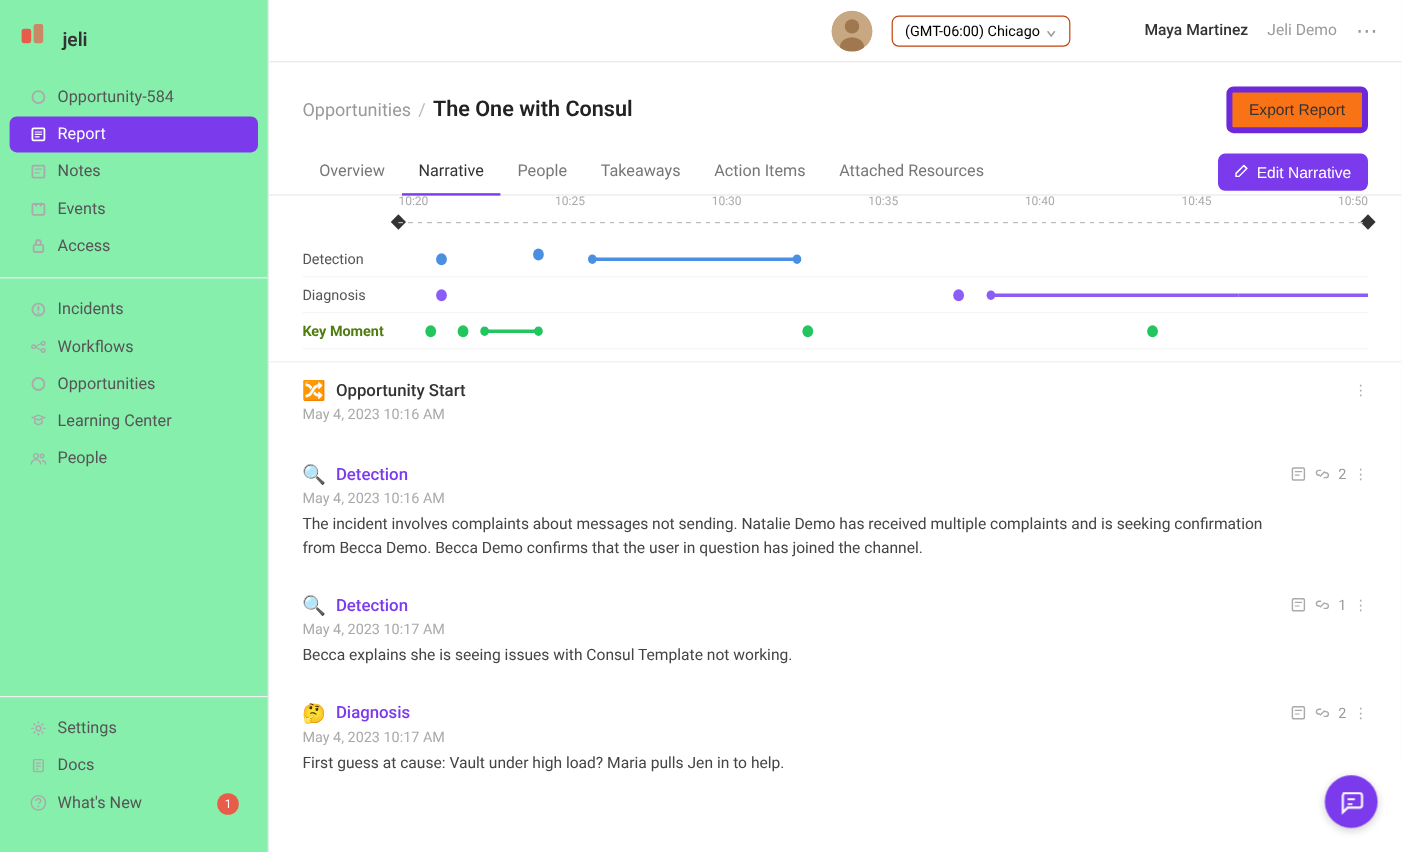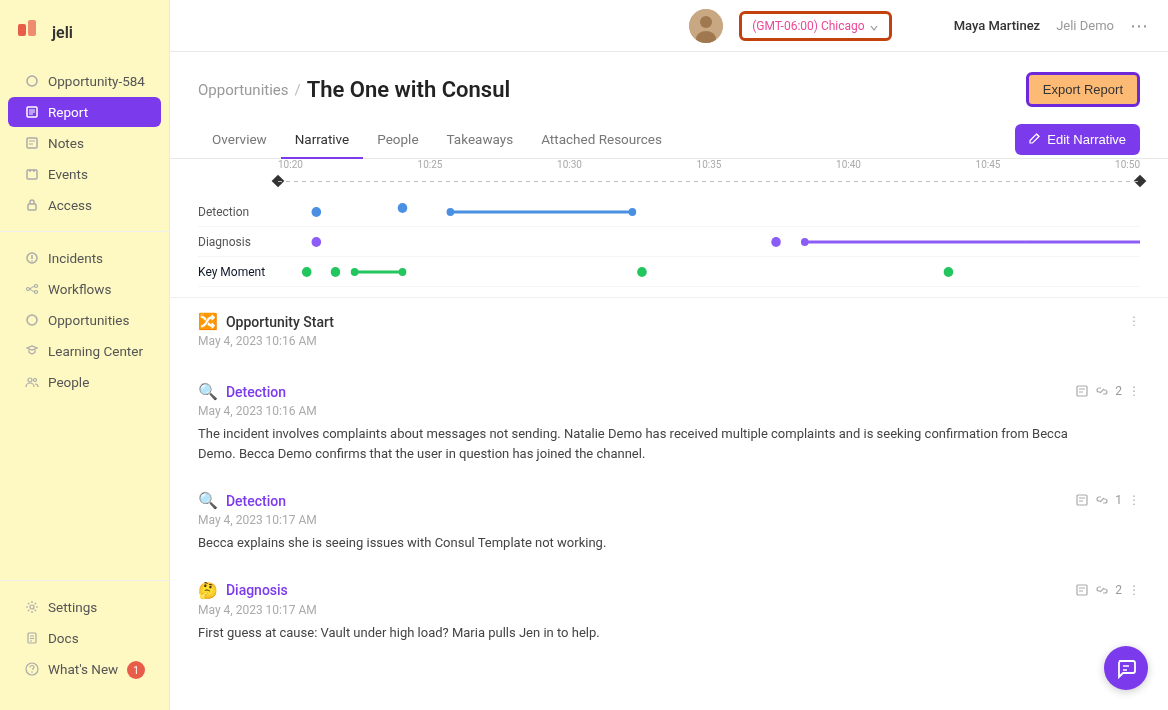--- a/index.html
+++ b/index.html
@@ -1,48 +1,48 @@
 <!DOCTYPE html>
 <html><head>
   <meta charset="utf-8">
   <style>
     * { box-sizing: border-box; margin: 0; padding: 0; }
     body { font-family: -apple-system, BlinkMacSystemFont, 'Segoe UI', Roboto, sans-serif; background: #f5f5f5; display: flex; height: 710px; overflow: hidden; }
 
     
-    .sidebar { width: 170px; background: #fef9c3; border-right: 1px solid #e8e8e8; display: flex; flex-direction: column; padding: 0; flex-shrink: 0; }
+    .sidebar { width: 224px; background: #86efac; border-right: 1px solid #e8e8e8; display: flex; flex-direction: column; padding: 0; flex-shrink: 0; }
     .sidebar-logo { padding: 16px 16px 12px; display: flex; align-items: center; gap: 8px; }
     .logo-icon { color: #e85d4a; font-size: 20px; font-weight: bold; }
     .logo-text { font-size: 16px; font-weight: 600; color: #333; }
     .sidebar-section { padding: 4px 0; }
     .sidebar-item { display: flex; align-items: flex-start; gap: 8px; padding: 7px 16px; cursor: pointer; font-size: 13.5px; color: #555; border-radius: 6px; margin: 1px 8px; }
     .sidebar-item.active { background: #7c3aed; color: #fff; }
     .sidebar-item .icon { width: 16px; height: 16px; display: flex; align-items: center; justify-content: center; flex-shrink: 0; }
     .sidebar-divider { height: 1px; background: #f0f0f0; margin: 6px 0; }
     .badge { background: #e85d4a; color: #fff; border-radius: 50%; width: 18px; height: 18px; font-size: 10px; display: flex; align-items: center; justify-content: center; margin-left: auto; }
 
     
     .main { flex: 1; display: flex; flex-direction: column; overflow: hidden; background: #fff; }
 
     
     .topbar { height: 52px; border-bottom: 1px solid #e8e8e8; display: flex; align-items: center; justify-content: flex-end; padding: 0 20px; gap: 16px; background: #fff; }
     .avatar { width: 34px; height: 34px; border-radius: 50%; background: #c8a882; display: flex; align-items: center; justify-content: center; overflow: hidden; }
-    .timezone-selector { border: 3px solid #c2410c; border-radius: 6px; padding: 5px 10px; font-size: 12px; color: #ec4899; display: flex; align-items: flex-end; gap: 4px; cursor: pointer; }
+    .timezone-selector { border: 1px solid #c2410c; border-radius: 6px; padding: 5px 10px; font-size: 12px; color: #000000; display: flex; align-items: flex-end; gap: 4px; cursor: pointer; }
     .user-name { font-size: 13px; color: #333; font-weight: 500; padding-left: 46px; }
     .org-name { font-size: 13px; color: #999; }
     .more-icon { color: #999; cursor: pointer; font-size: 18px; }
 
     
     .content { flex: 1; overflow-y: auto; padding: 0; }
     .page-header { display: flex; align-items: center; justify-content: space-between; padding: 20px 28px 14px; }
     .breadcrumb { display: flex; align-items: center; gap: 6px; font-size: 15px; }
     .breadcrumb-link { color: #999; cursor: pointer; }
     .breadcrumb-sep { color: #bbb; }
-    .breadcrumb-current { color: #222; font-weight: 600; font-size: 22px; }
-    .export-btn { border: 3px solid #6d28d9; background: #fdba74; padding: 7px 14px; border-radius: 6px; font-size: 13px; color: #333; cursor: pointer; }
+    .breadcrumb-current { color: #222; font-weight: 600; font-size: 18px; }
+    .export-btn { border: 5px solid #6d28d9; background: #f97316; padding: 7px 14px; border-radius: 6px; font-size: 13px; color: #333; cursor: pointer; }
 
     
     .tabs { display: flex; align-items: center; gap: 0; padding: 0 28px; border-bottom: 1px solid #e8e8e8; justify-content: space-between; }
     .tabs-left { display: flex; gap: 0; }
     .tab { padding: 10px 14px; font-size: 13.5px; color: #777; cursor: pointer; border-bottom: 2px solid transparent; margin-bottom: -1px; }
     .tab.active { color: #333; border-bottom: 2px solid #7c3aed; font-weight: 400; }
     .edit-narrative-btn { background: #7c3aed; color: #fff; border: none; padding: 8px 14px; border-radius: 6px; font-size: 13px; cursor: pointer; display: flex; align-items: center; gap: 5px; }
 
     
     .timeline-container { padding: 14px 28px 10px; border-bottom: 1px solid #f0f0f0; }
@@ -265,20 +265,23 @@
         <div class="tab active">
           <span>Narrative</span>
         </div>
         <div class="tab">
           <span>People</span>
         </div>
         <div class="tab">
           <span>Takeaways</span>
         </div>
         <div class="tab">
+          <span>Action Items</span>
+        </div>
+        <div class="tab">
           <span>Attached Resources</span>
         </div>
       </div>
       <button class="edit-narrative-btn">
         <svg width="13" height="13" viewBox="0 0 13 13">
             <path d="M1 10L3.5 10 10 3.5 7.5 1 1 7.5z" fill="none" stroke="#fff" stroke-width="1.2"></path>
             <line x1="7.5" y1="1" x2="10" y2="3.5" stroke="#fff" stroke-width="1.2"></line>
           </svg>
         <span>Edit Narrative</span>
       </button>
@@ -336,21 +339,21 @@
               <line x1="550" y1="10" x2="780" y2="10" stroke="#8b5cf6" stroke-width="3"></line>
               <circle cx="550" cy="10" r="4" fill="#8b5cf6"></circle>
 
               <line x1="780" y1="10" x2="900" y2="10" stroke="#8b5cf6" stroke-width="3"></line>
             </svg>
           </div>
         </div>
 
 
         <div class="timeline-row">
-          <div class="timeline-row-label" style="font-size:12px;color:#0f172a;width:80px;flex-shrink:0;">Key Moment</div>
+          <div class="timeline-row-label" style="font-size:12px;color:#4d7c0f;width:80px;flex-shrink:0;font-weight:bold;">Key Moment</div>
           <div class="timeline-row-track">
             <svg width="100%" height="20" viewBox="0 0 900 20" preserveAspectRatio="none">
               <circle cx="30" cy="10" r="5" fill="#22c55e"></circle>
               <circle cx="60" cy="10" r="5" fill="#22c55e"></circle>
               <line x1="80" y1="10" x2="130" y2="10" stroke="#22c55e" stroke-width="3"></line>
               <circle cx="80" cy="10" r="4" fill="#22c55e"></circle>
               <circle cx="130" cy="10" r="4" fill="#22c55e"></circle>
               <circle cx="380" cy="10" r="5" fill="#22c55e"></circle>
               <circle cx="700" cy="10" r="5" fill="#22c55e"></circle>
             </svg>

